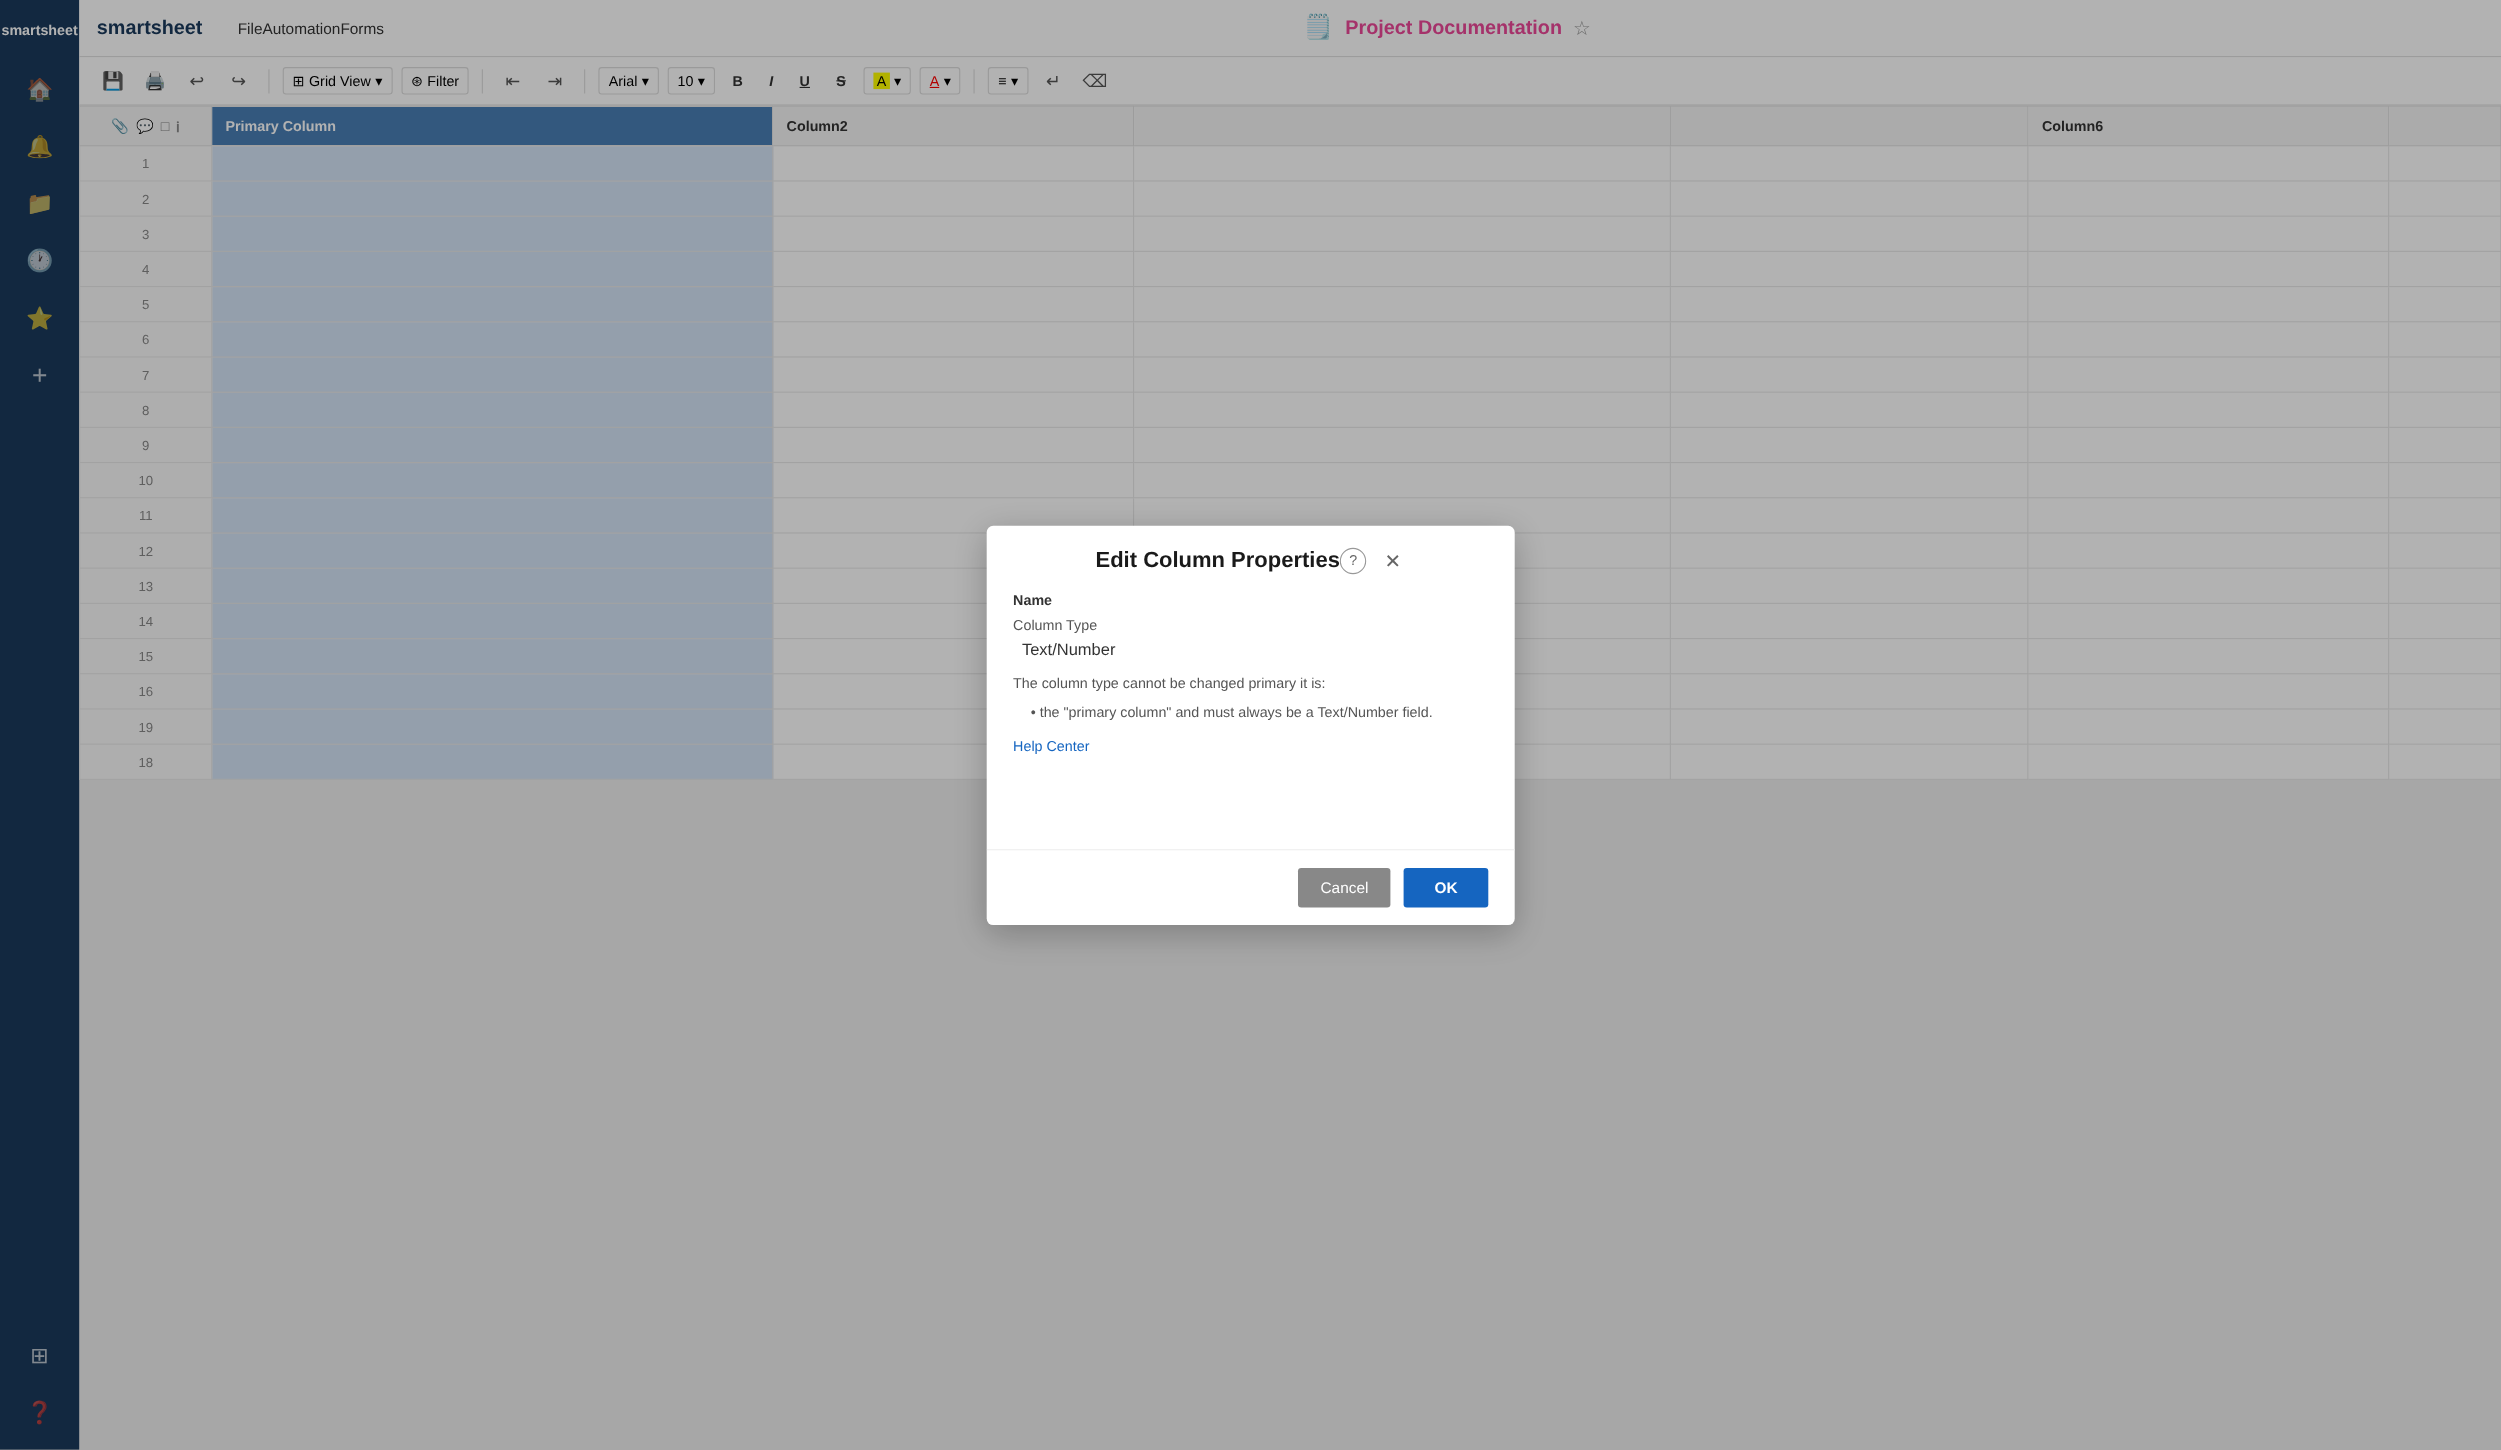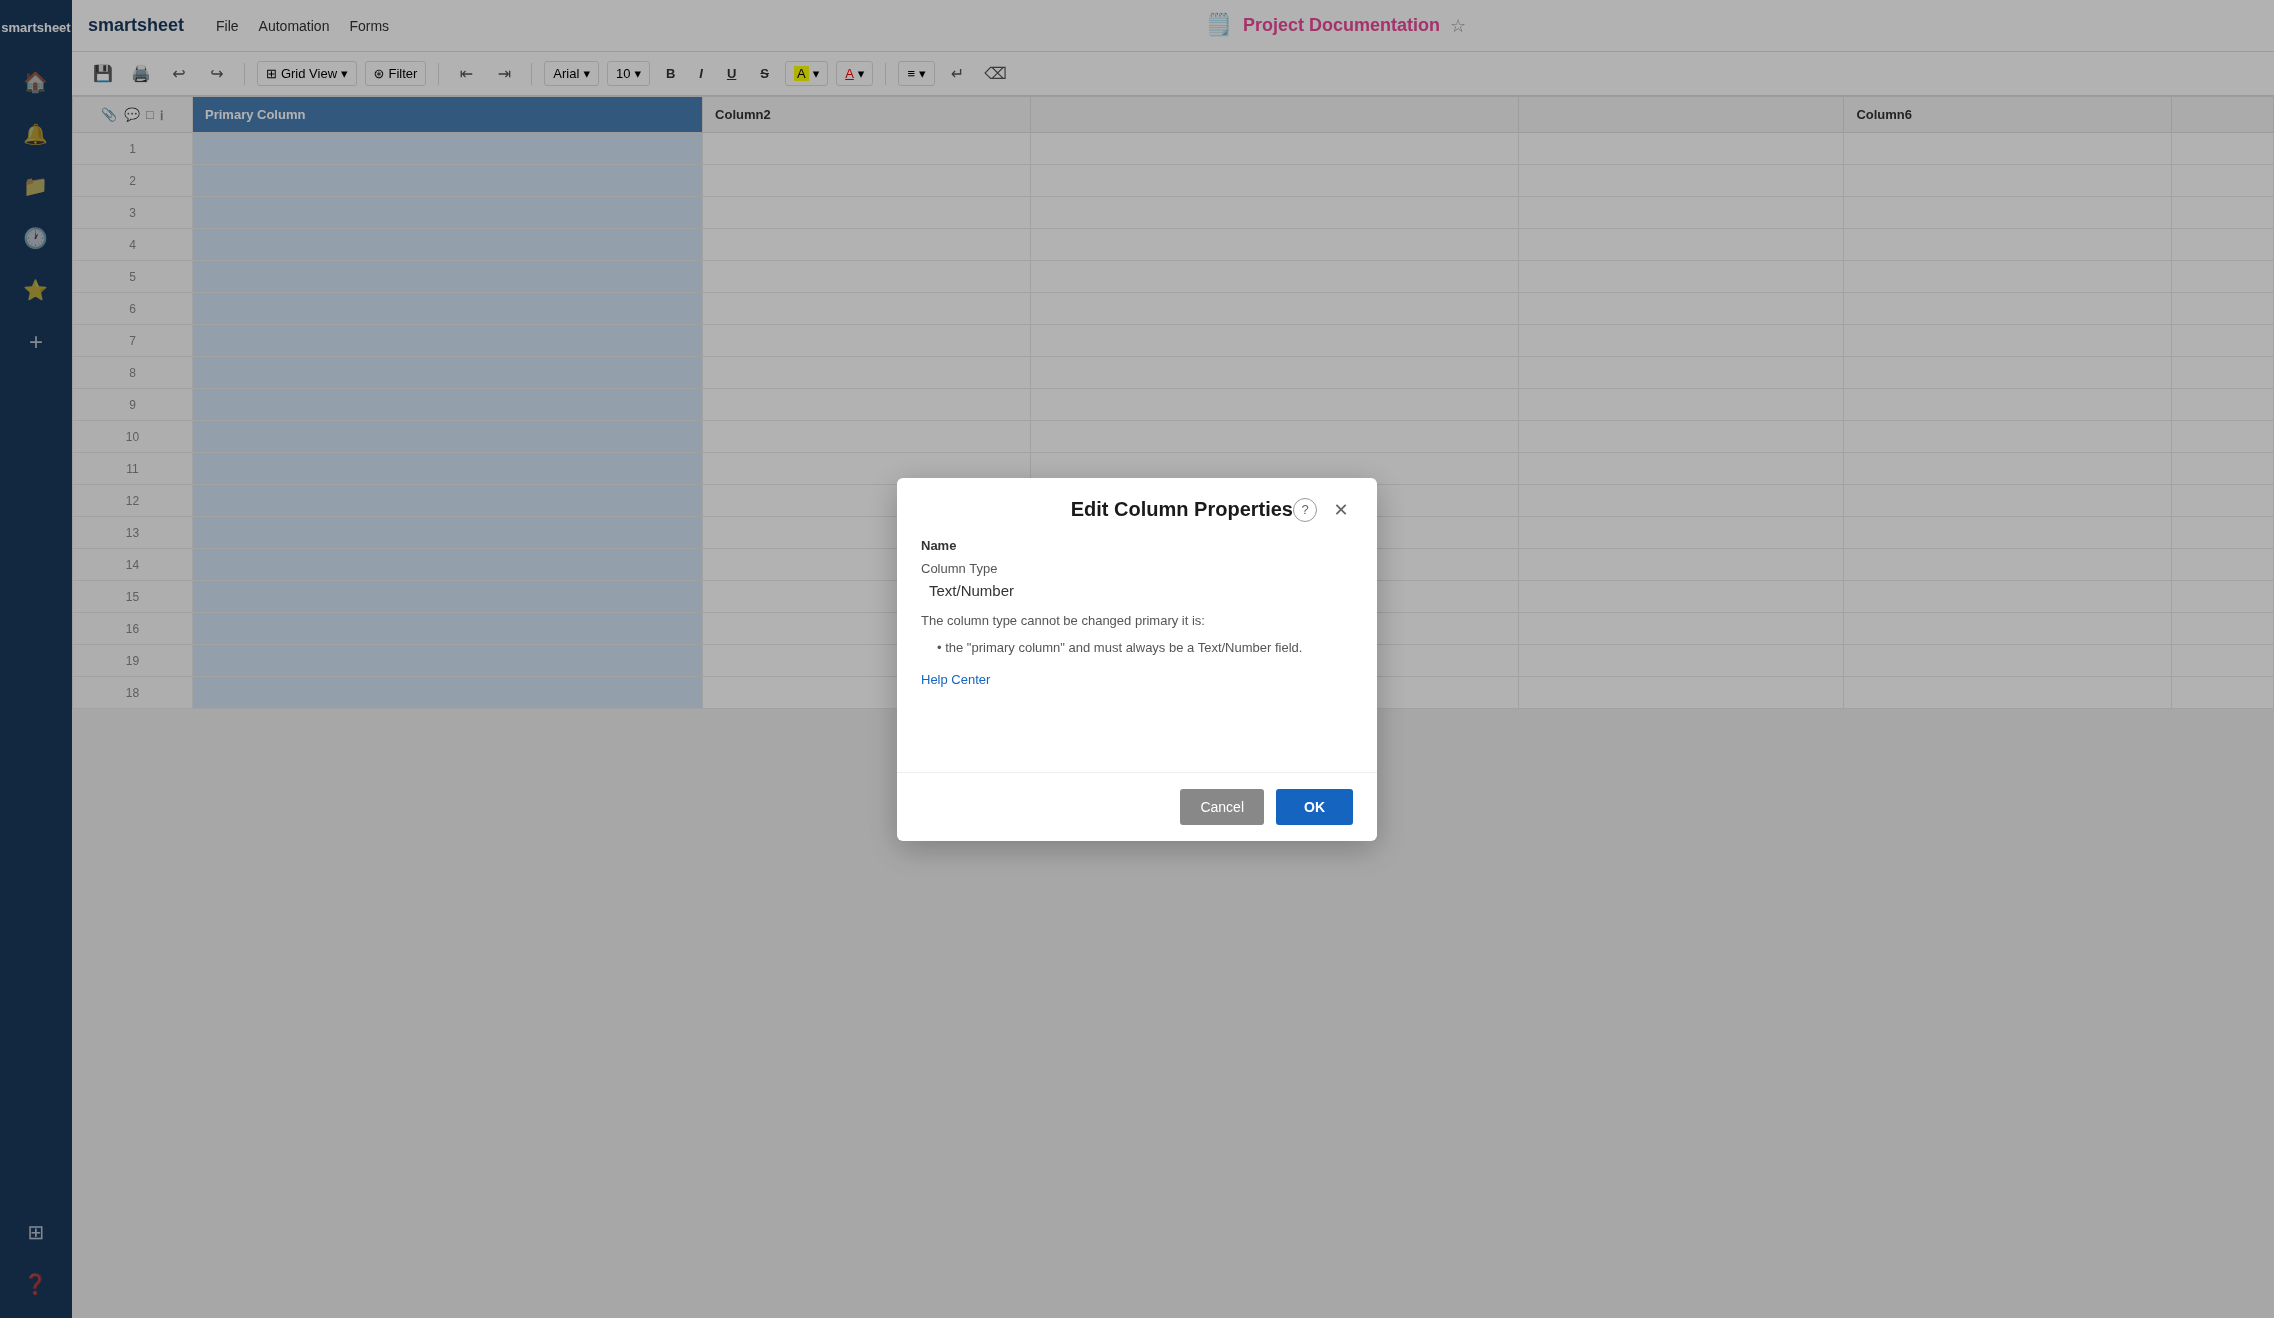--- a/index.html
+++ b/index.html
@@ -63,21 +63,20 @@
       gap: 24px;
     }
     .topbar-logo {
       font-size: 18px;
       font-weight: bold;
       color: #1a3a5c;
       margin-right: 8px;
     }
     .topbar-nav {
       display: flex;
-      gap: 20px;
     }
     .topbar-nav span {
       font-size: 14px;
       color: #333;
       cursor: pointer;
     }
     .topbar-center {
       flex: 1;
       display: flex;
       align-items: center;
@@ -215,21 +214,21 @@
     .dialog {
       background: white;
       border-radius: 6px;
       width: 480px;
       box-shadow: 0 8px 32px rgba(0,0,0,0.25);
       overflow: hidden;
     }
     .dialog-header {
       display: flex;
       align-items: center;
-      justify-content: flex-end;
+      justify-content: center;
       padding: 20px 24px 16px;
     }
     .dialog-title {
       font-size: 20px;
       font-weight: bold;
       color: #1a1a1a;
     }
     .dialog-header-actions {
       display: flex;
       gap: 12px;

